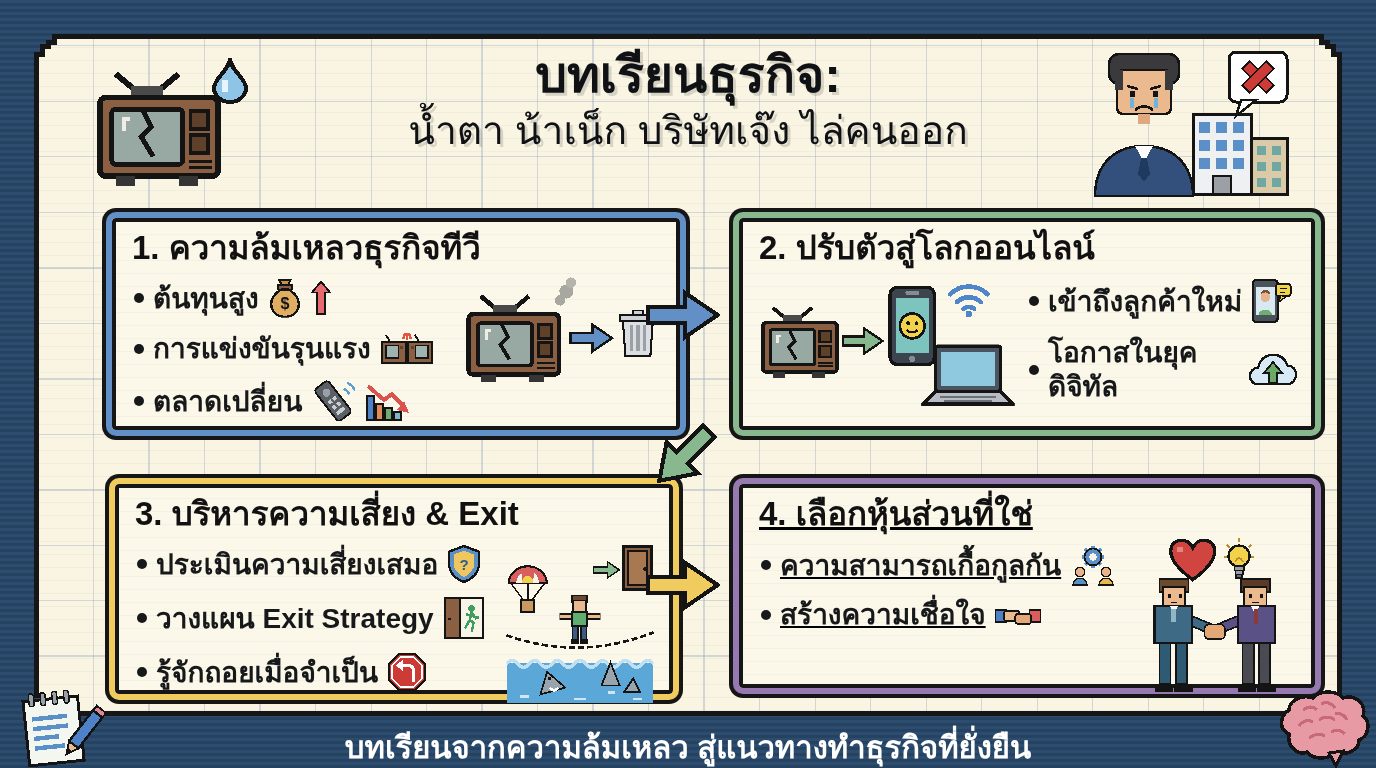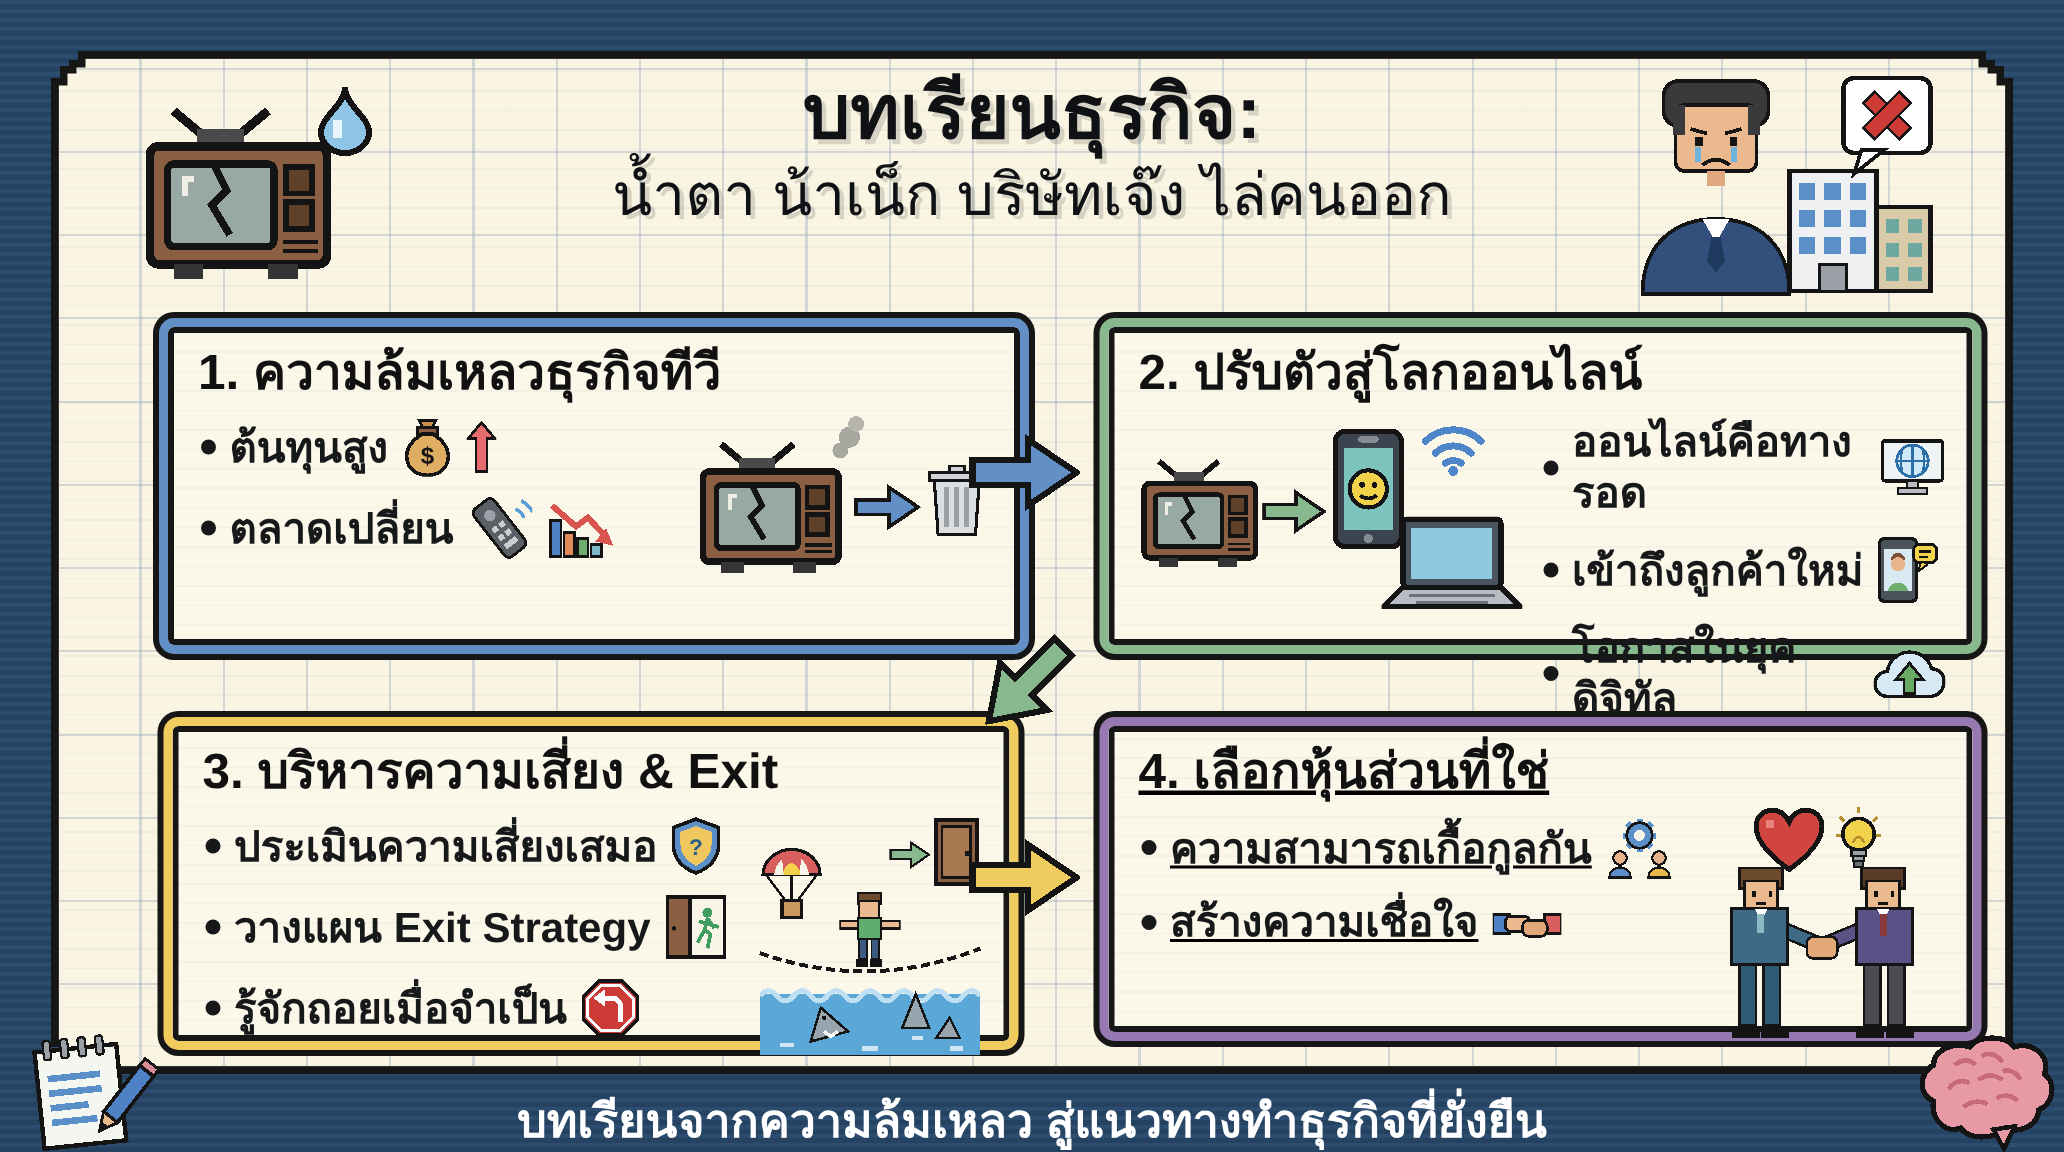--- a/index.html
+++ b/index.html
@@ -368,20 +368,27 @@
           <span>ต้นทุนสูง</span>
           <svg width="34" height="40" viewBox="0 0 36 42">
               <use href="#s-moneybag"></use>
             </svg>
           <svg width="20" height="36" viewBox="0 0 22 38">
               <use href="#s-uparrow"></use>
             </svg>
         </div>
         <div class="bullet">
           <span class="dot"></span>
+          <span>การแข่งขันรุนแรง</span>
+          <svg width="54" height="37" viewBox="0 0 56 38">
+              <use href="#s-tvpair"></use>
+            </svg>
+        </div>
+        <div class="bullet">
+          <span class="dot"></span>
           <span>ตลาดเปลี่ยน</span>
           <svg width="44" height="44" viewBox="0 0 46 46">
               <use href="#s-remote"></use>
             </svg>
           <svg width="48" height="42" viewBox="0 0 48 42">
               <use href="#s-chartdown"></use>
             </svg>
         </div>
       </div>
       <div class="ill">
@@ -403,27 +410,20 @@
           <use href="#s-tv" x="0" y="36" width="90" height="84"></use>
           <use href="#s-arrow" x="92" y="60" width="48" height="36" style="color:#88b88e"></use>
           <use href="#s-phone" x="144" y="14" width="56" height="94"></use>
           <use href="#s-wifi" x="206" y="4" width="60" height="48"></use>
           <use href="#s-laptop" x="182" y="82" width="106" height="74"></use>
         </svg>
       </div>
       <div class="bullets" style="flex:1">
         <div class="bullet">
           <span class="dot"></span>
-          <span>ออนไลน์คือทางรอด</span>
-          <svg width="44" height="40" viewBox="0 0 46 42">
-              <use href="#s-globemon"></use>
-            </svg>
-        </div>
-        <div class="bullet">
-          <span class="dot"></span>
           <span>เข้าถึงลูกค้าใหม่</span>
           <svg width="42" height="46" viewBox="0 0 44 48">
               <use href="#s-videocall"></use>
             </svg>
         </div>
         <div class="bullet">
           <span class="dot"></span>
           <span>โอกาสในยุคดิจิทัล</span>
           <svg width="48" height="37" viewBox="0 0 52 40">
               <use href="#s-cloudup"></use>

